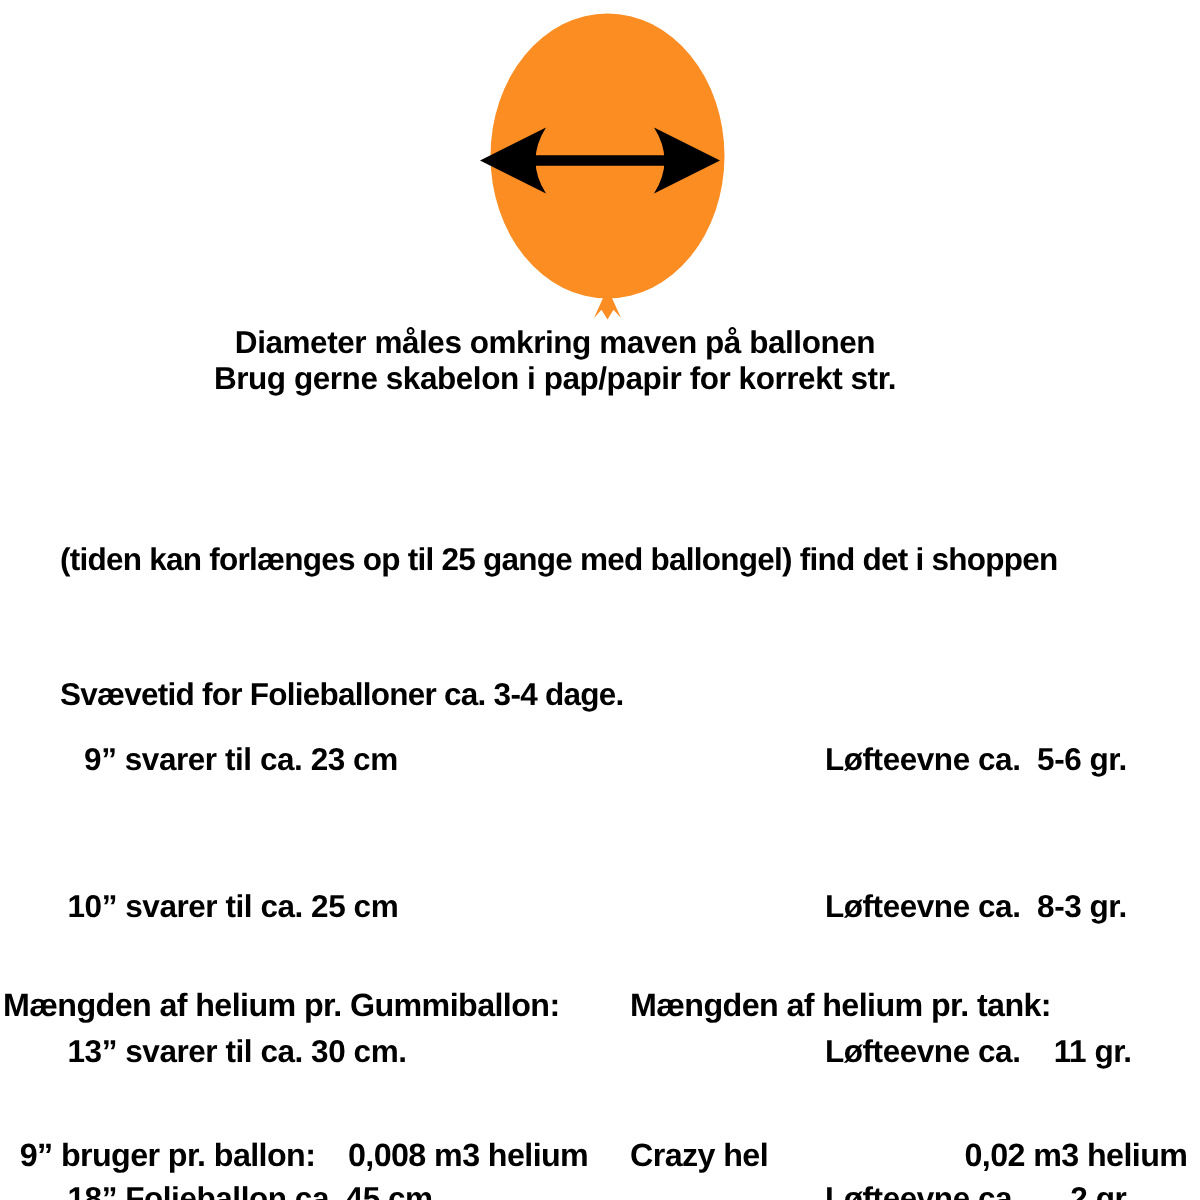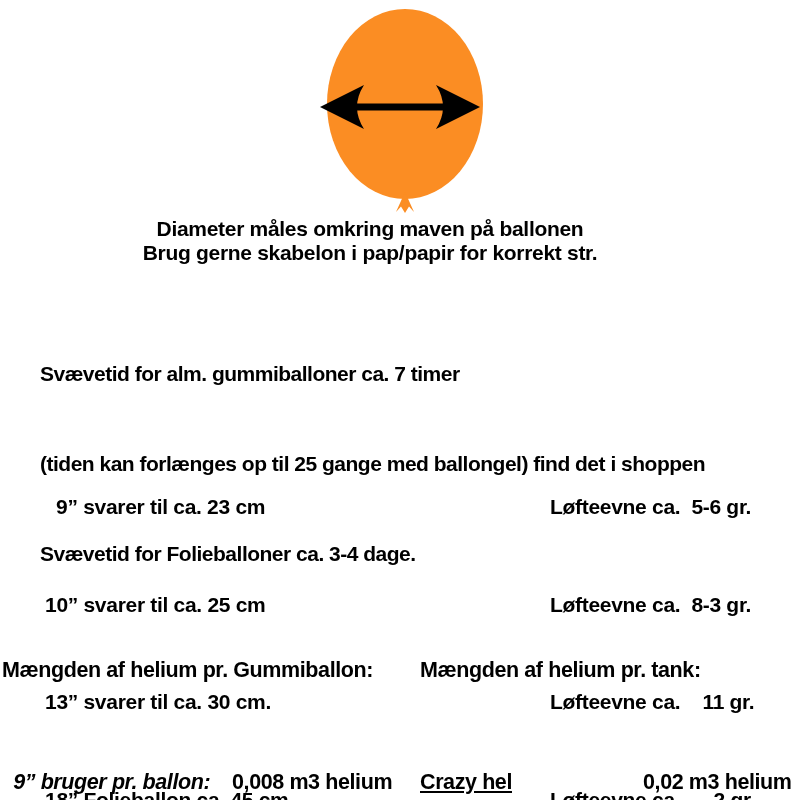--- a/index.html
+++ b/index.html
@@ -48,24 +48,24 @@
   }
 
   
   .helium-sec {
     font-size: 21.5px; line-height: 32px;
     letter-spacing: -0.4px;
     white-space: pre;
   }
   .helium-balloon { left: 2px; top: 590px; }
   .helium-tank   { left: 420px; top: 590px; }
-  .sec-title { margin-bottom: 16px; }
+  .sec-title { margin-bottom: 4px; }
   .h-row { display: flex; }
-  .helium-balloon .h-lbl { min-width: 230px; font-style: italic; }
-  .helium-tank   .h-lbl { min-width: 223px; text-decoration: underline; }
+  .helium-balloon .h-lbl { min-width: 230px; }
+  .helium-tank   .h-lbl { min-width: 223px; }
 </style>
 </head>
 <body>
 
 <div class="abs balloon-svg">
   <svg width="205" height="220" viewBox="0 0 205 220" xmlns="http://www.w3.org/2000/svg">
     <ellipse cx="105" cy="104" rx="78" ry="95" fill="#FB8D23"></ellipse>
     <path d="M105 192 L96 212 L101 206.5 L105 213 L109 206.5 L114 212 Z" fill="#FB8D23"></path>
     <g>
       <line x1="52" y1="107" x2="153" y2="107" stroke-width="7" stroke="#000000"></line>
@@ -74,21 +74,20 @@
     </g>
   </svg>
 </div>
 
 <div class="abs caption">
   <div>Diameter måles omkring maven på ballonen</div>
   <div>Brug gerne skabelon i pap/papir for korrekt str.</div>
 </div>
 
 <div class="abs floattime">
-  <div>Svævetid for alm. gummiballoner ca. 7 timer</div>
   <div>(tiden kan forlænges op til 25 gange med ballongel) find det i shoppen</div>
   <div>Svævetid for Folieballoner ca. 3-4 dage.</div>
 </div>
 
 <div class="abs sizes-col">
   <div>  9” svarer til ca. 23 cm</div>
   <div>10” svarer til ca. 25 cm</div>
   <div>13” svarer til ca. 30 cm.</div>
   <div>18” Folieballon ca. 45 cm.</div>
 </div>

